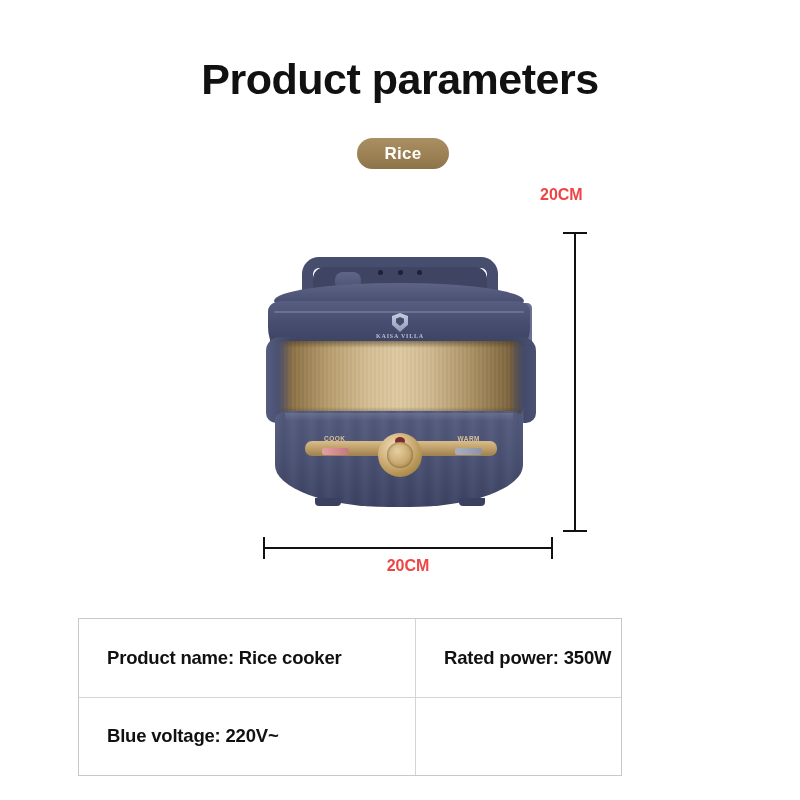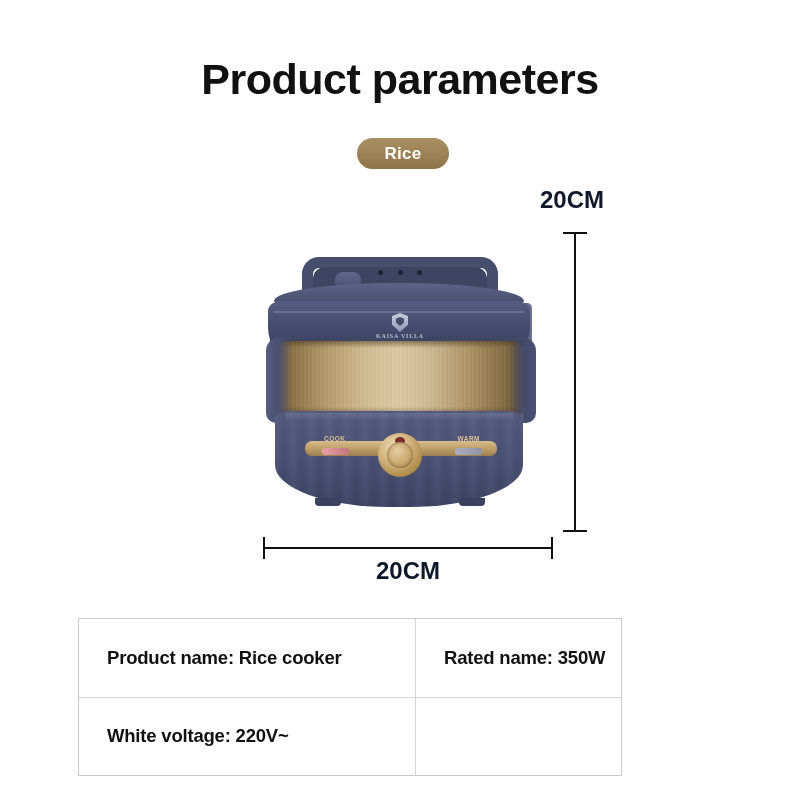--- a/index.html
+++ b/index.html
@@ -45,23 +45,23 @@
     font-weight: bold;
     display: flex;
     align-items: center;
     justify-content: center;
     letter-spacing: 0.3px;
   }
 
   
   .dim-label {
     position: absolute;
-    font-size: 24px;
-    font-weight: bold;
-    color: #0f172a;
+    font-size: 16px;
+    font-weight: bold;
+    color: #ef4444;
     white-space: nowrap;
   }
   .dim-label-v { left: 540px; top: 186px; }
   .dim-label-h { left: 344px; top: 557px; width: 128px; text-align: center; }
 
   .dim-line-v {
     position: absolute;
     left: 574px;
     top: 232px;
     width: 2px;
@@ -467,19 +467,19 @@
   <div class="ctl-light cook"></div>
   <div class="ctl-light warm"></div>
   <div class="knob">
     <div class="knob-dot"></div>
   </div>
 </div>
 
 <div class="spec-table">
   <div class="spec-row">
     <div class="spec-cell first">Product name:  Rice cooker</div>
-    <div class="spec-cell">Rated name:  350W</div>
+    <div class="spec-cell">Rated power:  350W</div>
   </div>
   <div class="spec-row">
-    <div class="spec-cell first">White voltage:   220V~</div>
+    <div class="spec-cell first">Blue voltage:   220V~</div>
     <div class="spec-cell"></div>
   </div>
 </div>
 
 </body></html>

